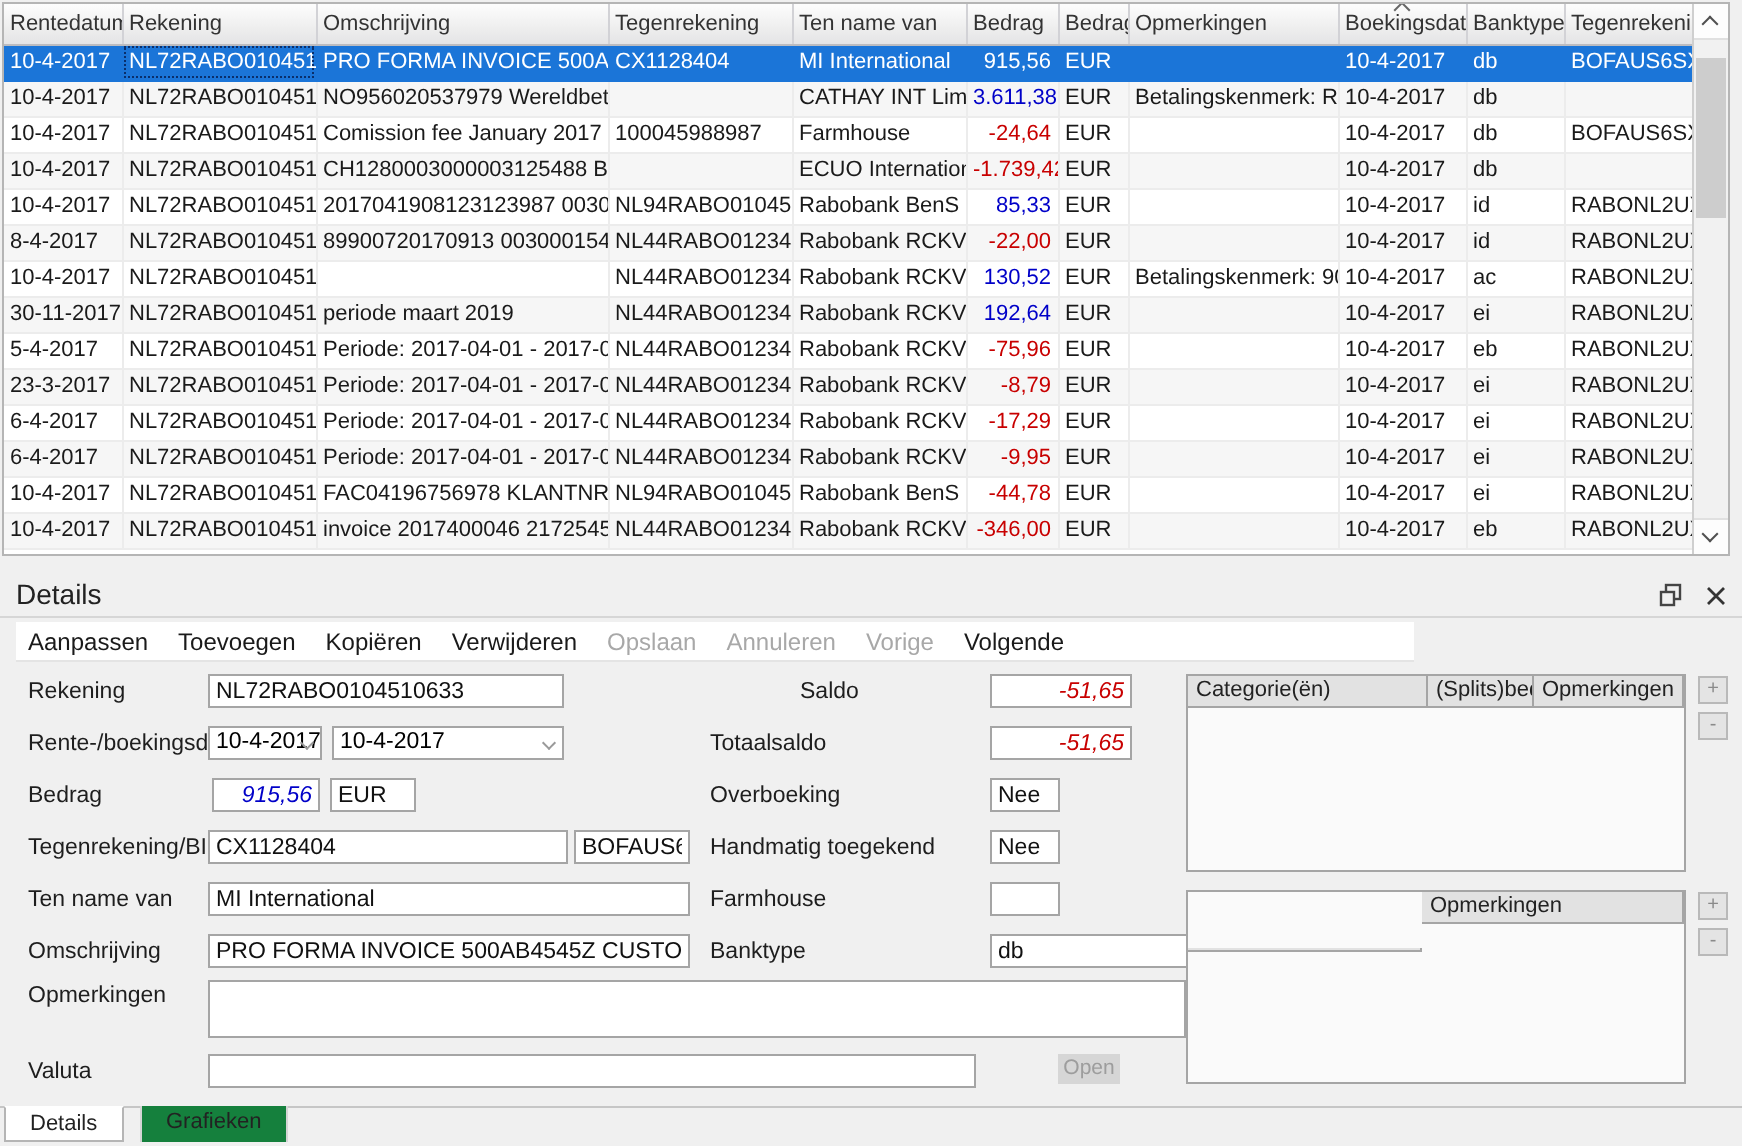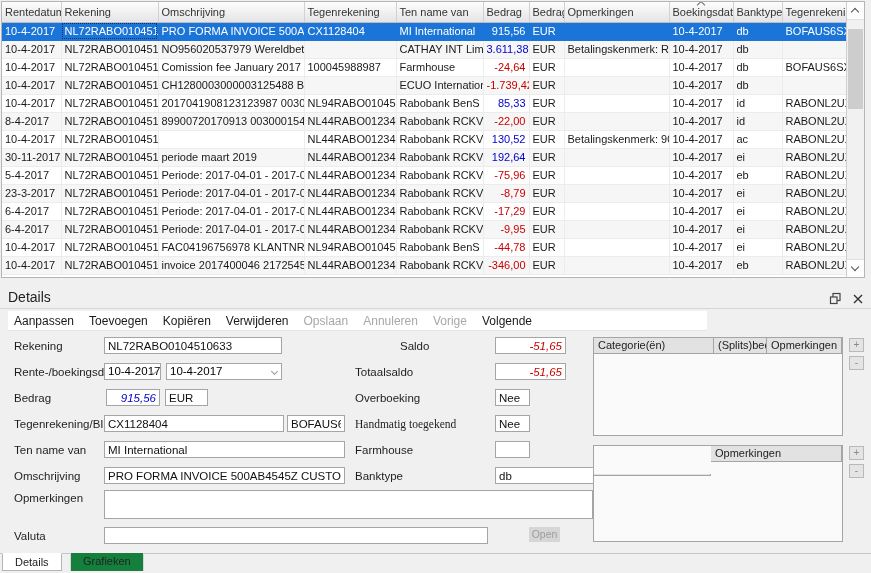--- a/index.html
+++ b/index.html
@@ -361,21 +361,21 @@
 
     <div class="lbl" style="left:355px; top:55px;margin-left:45px;">Saldo</div>
     <input class="fld amount red" style="left: 495px; top: 52px; width: 71px;" readonly="" value="-51,65">
 
     <div class="lbl" style="left:355px; top:81px;">Totaalsaldo</div>
     <input class="fld amount red" style="left: 495px; top: 78px; width: 71px;" readonly="" value="-51,65">
 
     <div class="lbl" style="left:355px; top:107px;">Overboeking</div>
     <input class="fld" style="left: 495px; top: 104px; width: 35px;" readonly="" value="Nee">
 
-    <div class="lbl" style="left:355px; top:133px;font-family:Liberation Serif, serif;">Handmatig toegekend</div>
+    <div class="lbl" style="left:355px; top:133px;">Handmatig toegekend</div>
     <input class="fld" style="left: 495px; top: 130px; width: 35px;" readonly="" value="Nee">
 
     <div class="lbl" style="left:355px; top:159px;">Farmhouse</div>
     <input class="fld" style="left: 495px; top: 156px; width: 35px;" readonly="" value="">
 
     <div class="lbl" style="left:355px; top:185px;">Banktype</div>
     <input class="fld" style="left: 495px; top: 182px; width: 99px;" readonly="" value="db">
 
     <div class="cat-table" style="top:52px; height:99px;">
       <div class="cat-head" id="cat-head1">

